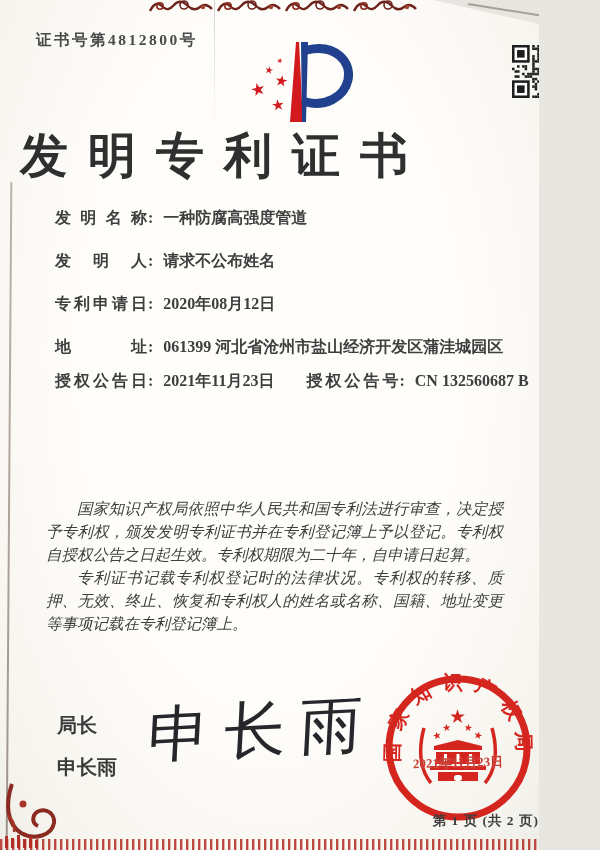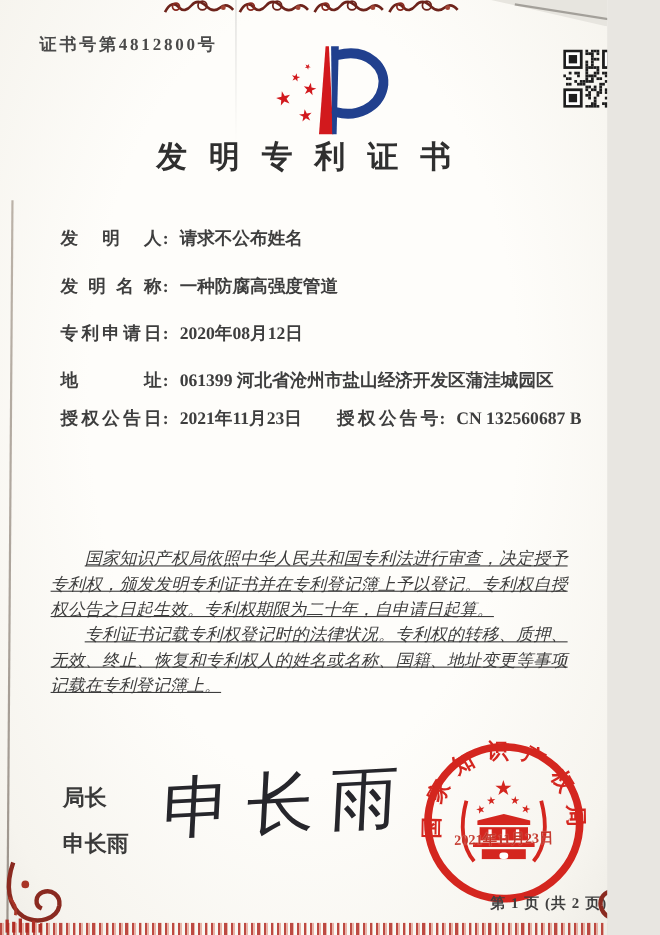--- a/index.html
+++ b/index.html
@@ -1,44 +1,44 @@
 <!DOCTYPE html>
 <html><head>
 <meta charset="utf-8">
 <style>
   html,body{margin:0;padding:0;background:#e8e6e1;}
-  .page{position:relative;width:552px;height:850px;overflow:hidden;
+  .page{position:relative;width:511px;height:850px;overflow:hidden;
         background:radial-gradient(ellipse at 50% 42%, #fefdfa 50%, #f6f4ee 88%, #eeece6 100%);
-        font-family:"Liberation Serif","DejaVu Serif",serif;color:#3e3e3e;}
+        font-family:"Liberation Serif","DejaVu Serif",serif;color:#3e3e3e;padding-left:28px;}
   
   .edge-left{position:absolute;left:8px;top:182px;width:1.5px;height:668px;opacity:.65;
              background:linear-gradient(#9a8d80,#6c6158);transform:rotate(.4deg);}
   .edge-topright{position:absolute;left:468px;top:3px;width:150px;height:2px;background:#928f88;
                  opacity:.8;transform:rotate(9deg);transform-origin:left center;}
   .corner-shade{position:absolute;right:0;top:0;width:120px;height:24px;background:#e7e5df;
                 clip-path:polygon(12% 0,100% 0,100% 100%);}
   .crease{position:absolute;left:214px;top:0;width:1px;height:130px;
           background:linear-gradient(rgba(140,140,140,.38),rgba(140,140,140,0));}
   
   .cert-no{position:absolute;left:36px;top:30px;font-size:15.5px;font-weight:600;
            letter-spacing:2.5px;color:#4a4a4a;}
   .logo{position:absolute;left:240px;top:36px;}
   .qr{position:absolute;left:512px;top:45px;}
-  .title{position:absolute;left:0;top:124px;width:100%;margin:0;text-align:center;
-         font-size:28px;font-weight:700;letter-spacing:20px;text-indent:20px;color:#2f2f2f;}
+  .title{position:absolute;left:0;top:124px;width:100%;margin:0;
+         font-size:48px;font-weight:700;letter-spacing:20px;text-indent:20px;color:#2f2f2f;}
   
   .fields{position:absolute;left:55px;top:209px;right:18px;font-size:16px;font-weight:600;}
   .f-row{height:18px;line-height:18px;margin-bottom:25px;white-space:nowrap;}
   .f-row.gap-sm{margin-bottom:16px;}
   .f-label{display:inline-block;width:92px;text-align:justify;text-align-last:justify;vertical-align:top;}
   .f-colon{display:inline-block;margin:0 10px 0 1px;}
   .f-label.second{margin-left:28px;}
   
   .body-text{position:absolute;left:46px;right:36px;top:497px;font-size:15.5px;line-height:23px;
-             color:#3d3d3d;font-style:italic;font-weight:500;text-align:justify;text-decoration:underline;}
+             color:#3d3d3d;font-style:italic;font-weight:500;text-align:justify;}
   .body-text p{margin:0;text-indent:2em;}
   
   .sig-block{position:absolute;left:57px;top:712px;font-size:20px;font-weight:600;color:#3a3a3a;}
   .sig-block .line2{margin-top:15px;}
   .autograph{position:absolute;left:148px;top:688px;font-size:62px;color:#26262b;
              letter-spacing:14px;transform:rotate(-3deg) skewX(-6deg);white-space:nowrap;}
   
   .seal-wrap{position:absolute;left:378px;top:670px;width:160px;height:160px;}
   .seal-wrap svg{position:absolute;left:0;top:0;}
   .seal-org{font-size:19.5px;font-weight:700;fill:#d4261f;letter-spacing:11px;}
@@ -225,24 +225,24 @@
         <rect x="45" y="50" width="2.5" height="2.5" fill="#1d1d1d"></rect>
         <rect x="47.5" y="50" width="2.5" height="2.5" fill="#1d1d1d"></rect>
         <rect x="50" y="50" width="2.5" height="2.5" fill="#1d1d1d"></rect>
       </g>
   </svg>
 
   <h1 class="title">发明专利证书</h1>
 
   <div class="fields">
     <div class="f-row">
+      <span class="f-label">发明名称</span><span class="f-colon">:</span><span class="f-value">一种防腐高强度管道</span>
+    </div>
+    <div class="f-row">
       <span class="f-label">发明人</span><span class="f-colon">:</span><span class="f-value">请求不公布姓名</span>
-    </div>
-    <div class="f-row">
-      <span class="f-label">发明名称</span><span class="f-colon">:</span><span class="f-value">一种防腐高强度管道</span>
     </div>
     <div class="f-row">
       <span class="f-label">专利申请日</span><span class="f-colon">:</span><span class="f-value">2020年08月12日</span>
     </div>
     <div class="f-row gap-sm">
       <span class="f-label">地址</span><span class="f-colon">:</span><span class="f-value">061399 河北省沧州市盐山经济开发区蒲洼城园区</span>
     </div>
     <div class="f-row">
       <span class="f-label">授权公告日</span><span class="f-colon">:</span><span class="f-value">2021年11月23日</span>
       <span class="f-label second">授权公告号</span><span class="f-colon">:</span><span class="f-value">CN 132560687 B</span>

